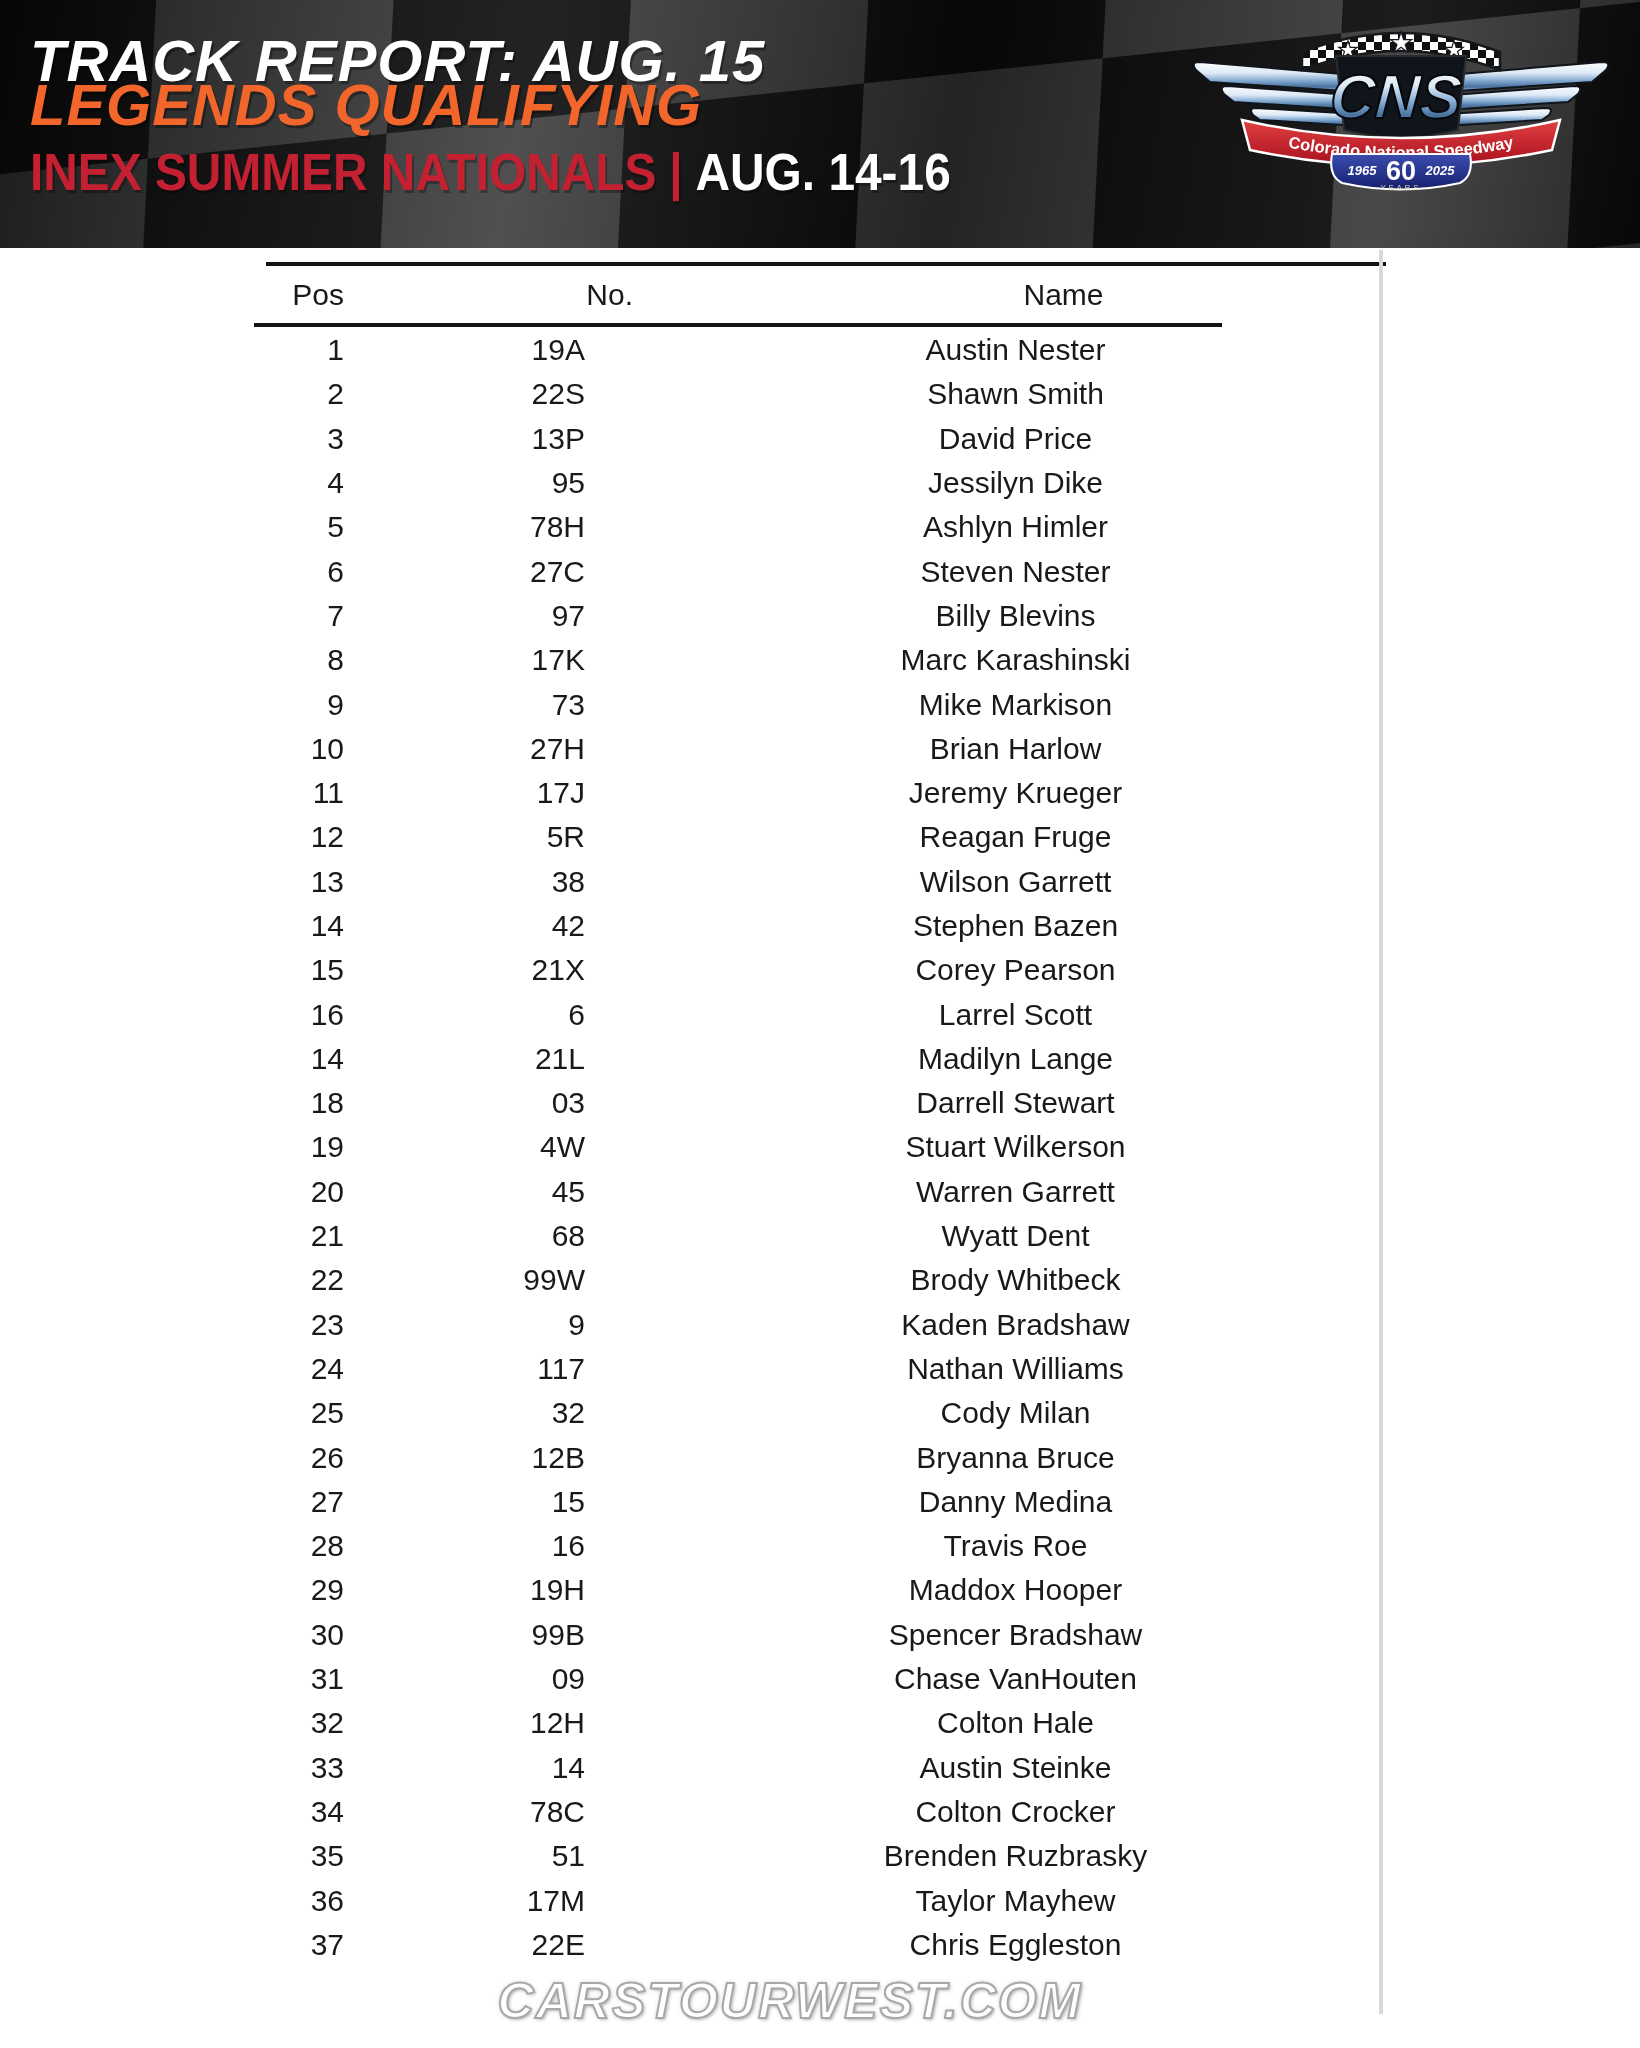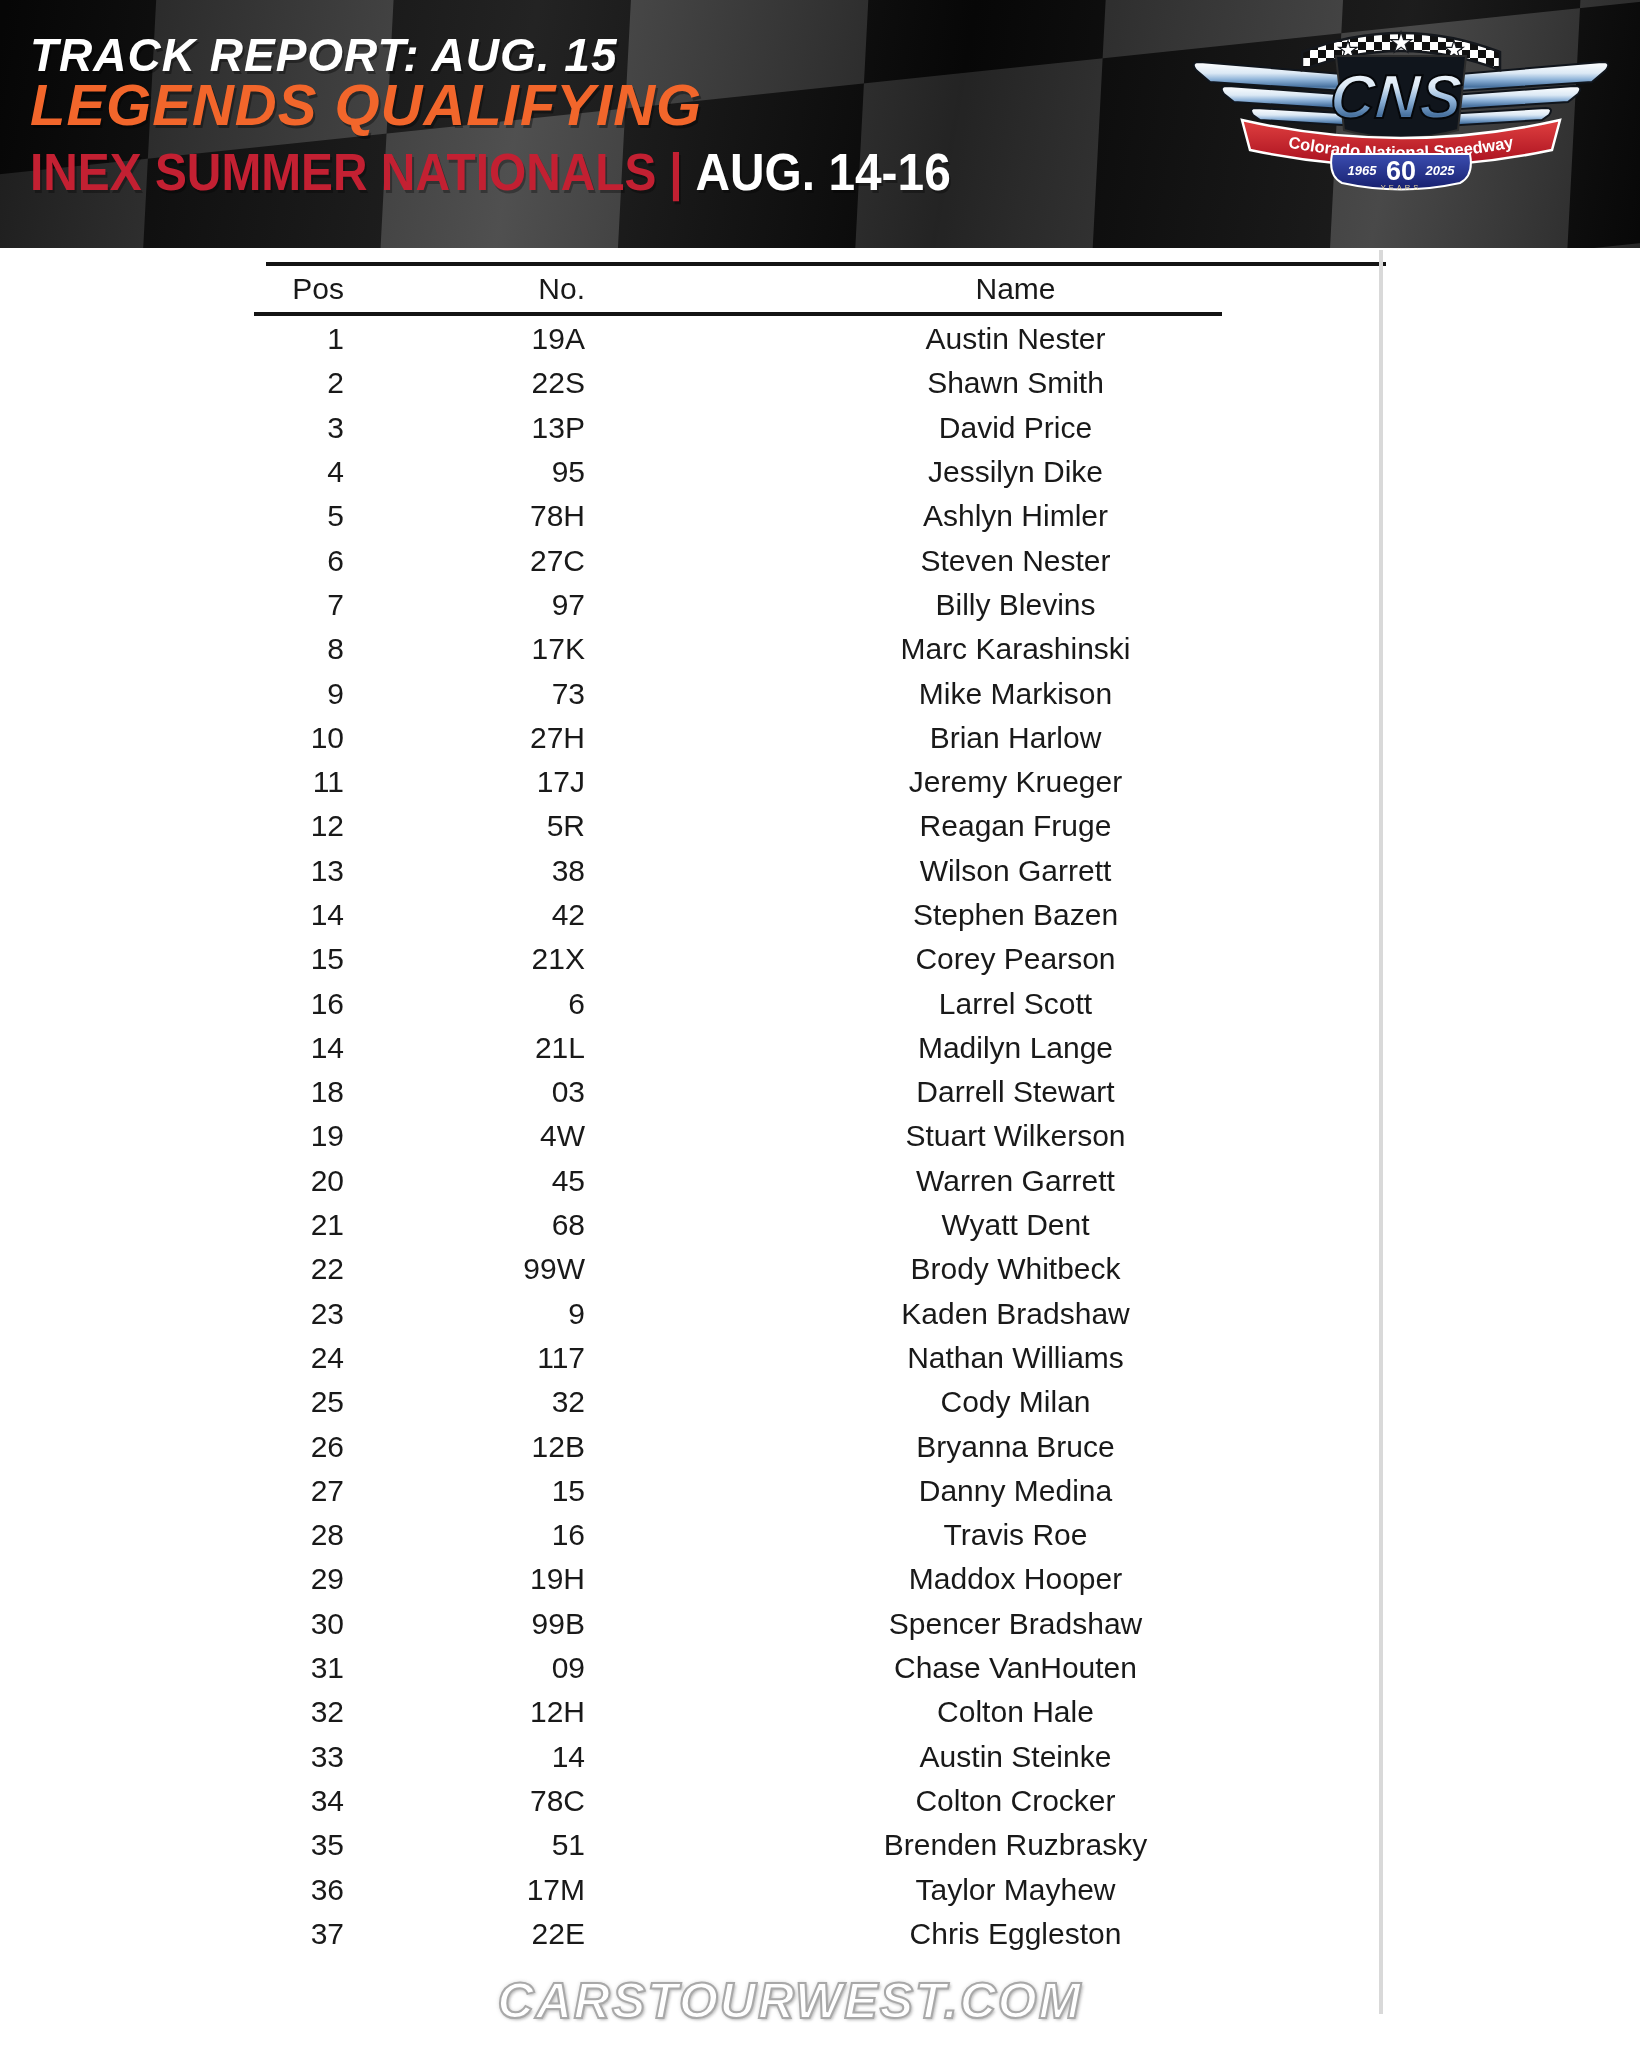--- a/index.html
+++ b/index.html
@@ -20,39 +20,39 @@
     transform:rotate(-6deg) skewX(-9deg);
   }
   .header .shade{
     position:absolute;inset:0;
     background:linear-gradient(100deg,rgba(0,0,0,.60) 0%,rgba(110,110,110,.22) 32%,rgba(0,0,0,.50) 58%,rgba(80,80,80,.22) 84%,rgba(0,0,0,.45) 100%);
   }
   .title-line{
     position:absolute;left:30px;white-space:nowrap;
     font-weight:800;line-height:1;
   }
-  .t1{top:32px;font-size:46px;font-style:italic;color:#ffffff;letter-spacing:1px;text-shadow:2px 3px 0 rgba(0,0,0,.35);}
+  .t1{top:32px;font-size:58px;font-style:italic;color:#ffffff;letter-spacing:1px;text-shadow:2px 3px 0 rgba(0,0,0,.35);}
   .t2{top:76px;font-size:58px;font-style:italic;color:#f2662b;letter-spacing:1px;text-shadow:2px 3px 0 rgba(0,0,0,.35);}
   .t3{top:146px;font-size:52px;letter-spacing:0;transform:scaleX(.92);transform-origin:left center;text-shadow:2px 3px 0 rgba(0,0,0,.3);}
   .t3 .red{color:#c32032;}
   .t3 .sep{color:#c32032;margin:0 14px;font-weight:800;}
   .t3 .white{color:#ffffff;}
 
   
   .logo{position:absolute;top:26px;right:28px;width:422px;height:166px;}
 
   
   .rtable{
     position:absolute;left:266px;top:262px;width:1120px;
     color:#191919;font-size:30px;
   }
   .rule-top{height:4px;background:#141414;width:1120px;}
   .thead{
     display:grid;grid-template-columns:84px 235px 1fr;
-    height:46px;align-items:center;font-size:30px;
+    height:57px;align-items:center;font-size:30px;gap:48px;
   }
   .rule-head{height:4px;background:#141414;width:968px;margin-left:-12px;}
   .tcell{white-space:nowrap;}
   .c0{text-align:right;padding-right:6px;}
   .c1{text-align:right;}
   .c2{text-align:center;padding-left:60px;}
   .tbody .trow{
     display:grid;grid-template-columns:84px 235px 1fr;
     height:44.3px;align-items:center;
   }

